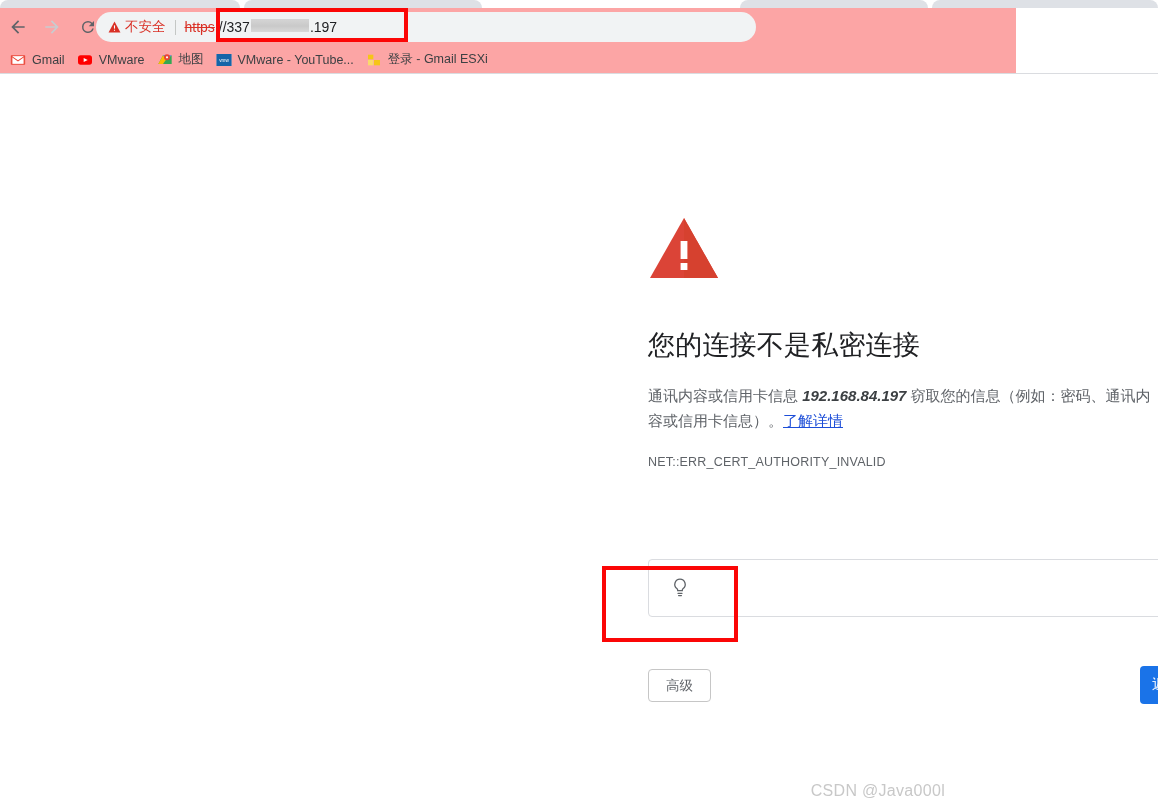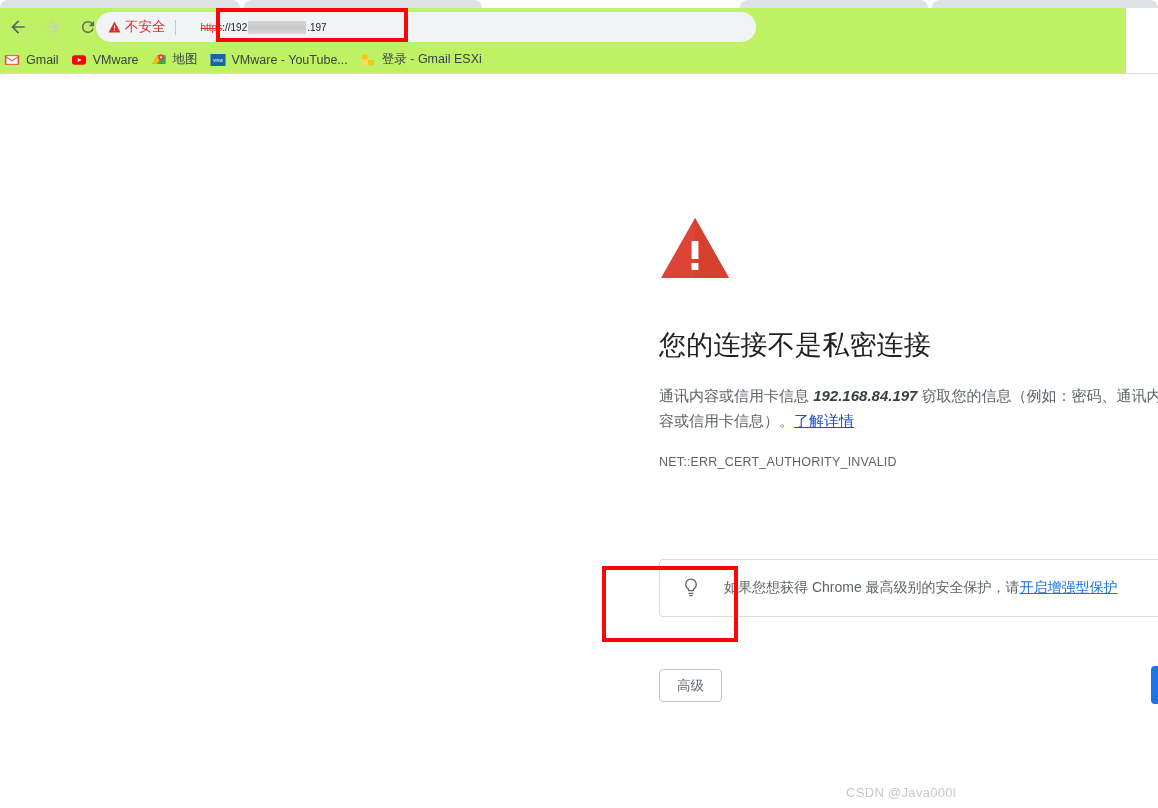--- a/index.html
+++ b/index.html
@@ -7,22 +7,22 @@
     margin: 0; padding: 0;
     width: 1158px; height: 808px;
     overflow: hidden;
     background: #ffffff;
     font-family: "Liberation Sans", "DejaVu Sans", sans-serif;
   }
 
   
   #browser-chrome {
     position: absolute; left: 0; top: 0;
-    width: 1126px; height: 74px;
-    background: #bef264;
+    width: 1016px; height: 74px;
+    background: #fca5a5;
   }
   
   .tabstrip {
     position: absolute; left: 0; top: 0;
     width: 1158px; height: 8px;
     background: #ffffff;
   }
   .tab-sliver {
     position: absolute; top: 0; height: 8px;
     background: #dee1e6;
@@ -67,43 +67,44 @@
     font-size: 13.5px;
     white-space: nowrap;
   }
   .omni-div {
     width: 1px; height: 15px;
     background: #c4c7c5;
     margin: 0 9px;
     flex: 0 0 auto;
   }
   .url-text {
-    font-size: 10px;
+    font-size: 14px;
     color: #202124;
     white-space: nowrap;
-    display: flex; align-items: center; margin-left: 16px;
+    display: flex; align-items: flex-start;
   }
   .url-scheme {
     color: #d93025;
     text-decoration: line-through;
     text-decoration-color: #d93025;
   }
   .url-redact {
     display: inline-block;
     width: 58px; height: 13px;
     background: linear-gradient(180deg,#d5d5d5 0%, #c9c9c9 55%, #d9d9d9 100%);
     vertical-align: -1px;
     margin: 0 1px;
   }
 
   
   .bookmarks {
     position: absolute; left: 0; top: 46px;
     width: 1158px; height: 27px;
     display: flex; align-items: center;
+    padding-left: 6px;
   }
   .bm {
     display: flex; align-items: center;
     height: 22px;
     padding: 0 8px 0 4px;
     border-radius: 4px;
     gap: 6px;
   }
   .bm-label {
     font-size: 12.5px;
@@ -112,21 +113,21 @@
   }
   .bm-ico { width: 16px; height: 16px; flex: 0 0 auto; display:block; }
   .chrome-sep {
     position: absolute; left: 0; top: 73px;
     width: 1158px; height: 1px;
     background: #dadce0;
   }
 
   
   #page-body {
-    position: absolute; left: 11px; top: 74px;
+    position: absolute; left: 0; top: 74px;
     width: 961px; height: 734px;
     background: #ffffff;
   }
   .interstitial {
     position: absolute;
     left: 648px; top: 142px;
     width: 600px;
   }
   #warning-triangle-icon { display: block; width: 72px; height: 64px; }
   .heading {
@@ -211,21 +212,21 @@
     border: 4px solid #fb0606;
     pointer-events: none;
   }
   #annotation-url-box { left: 216px; top: 8px; width: 192px; height: 34px; }
   #annotation-advanced-box { left: 602px; top: 566px; width: 136px; height: 76px; }
 
   
   #watermark {
     position: absolute;
     right: 16px; bottom: 8px;
-    font-size: 13px;
+    font-size: 16px;
     color: #c8c8c8;
     letter-spacing: .3px;
     font-family: "Liberation Sans", sans-serif;
   }
 </style>
 </head>
 <body>
 
 <div id="browser-chrome">
 
@@ -261,21 +262,21 @@
         <path d="M12 1 23 21H1z" fill="#d93025"></path>
         <rect x="11" y="8" width="2" height="6" fill="#fff"></rect>
         <rect x="11" y="16" width="2" height="2" fill="#fff"></rect>
       </svg>
       <span class="sec-label">不安全</span>
     </div>
     <div class="omni-div"></div>
     <div class="url-text">
       <span class="url-scheme">https</span>
         <span>://</span>
-        <span>192</span>
+        <span>337</span>
         <span class="url-redact"></span>
         <span>.197</span>
     </div>
   </div>
 
   <div class="bookmarks">
 
     <div class="bm">
       <svg class="bm-ico" viewBox="0 0 24 24">
         <path d="M2 5.5h20v13H2z" fill="#fff"></path>
@@ -346,23 +347,20 @@
     </div>
 
     <div class="errcode">NET::ERR_CERT_AUTHORITY_INVALID</div>
   </div>
 
   <div class="enhanced-box">
     <svg id="bulb-icon" viewBox="0 0 18 20">
       <path d="M9 1.2a5.2 5.2 0 0 0-3.2 9.3c.6.5.9 1.1.9 1.8v.4h4.6v-.4c0-.7.3-1.3.9-1.8A5.2 5.2 0 0 0 9 1.2z" fill="none" stroke="#5f6368" stroke-width="1.3"></path>
       <path d="M7 15.3h4M7.6 17.6h2.8" stroke="#5f6368" stroke-width="1.3" stroke-linecap="round"></path>
     </svg>
-    <div class="enhanced-text">
-      <span>如果您想获得 Chrome 最高级别的安全保护，请</span><a href="#">开启增强型保护</a>
-    </div>
   </div>
 
   <button id="advanced-button">高级</button>
 
   <button id="proceed-button">返回安全界面</button>
 
   <div id="watermark">CSDN @Java000l</div>
 </div>
 
 <div class="annot" id="annotation-url-box"></div>

